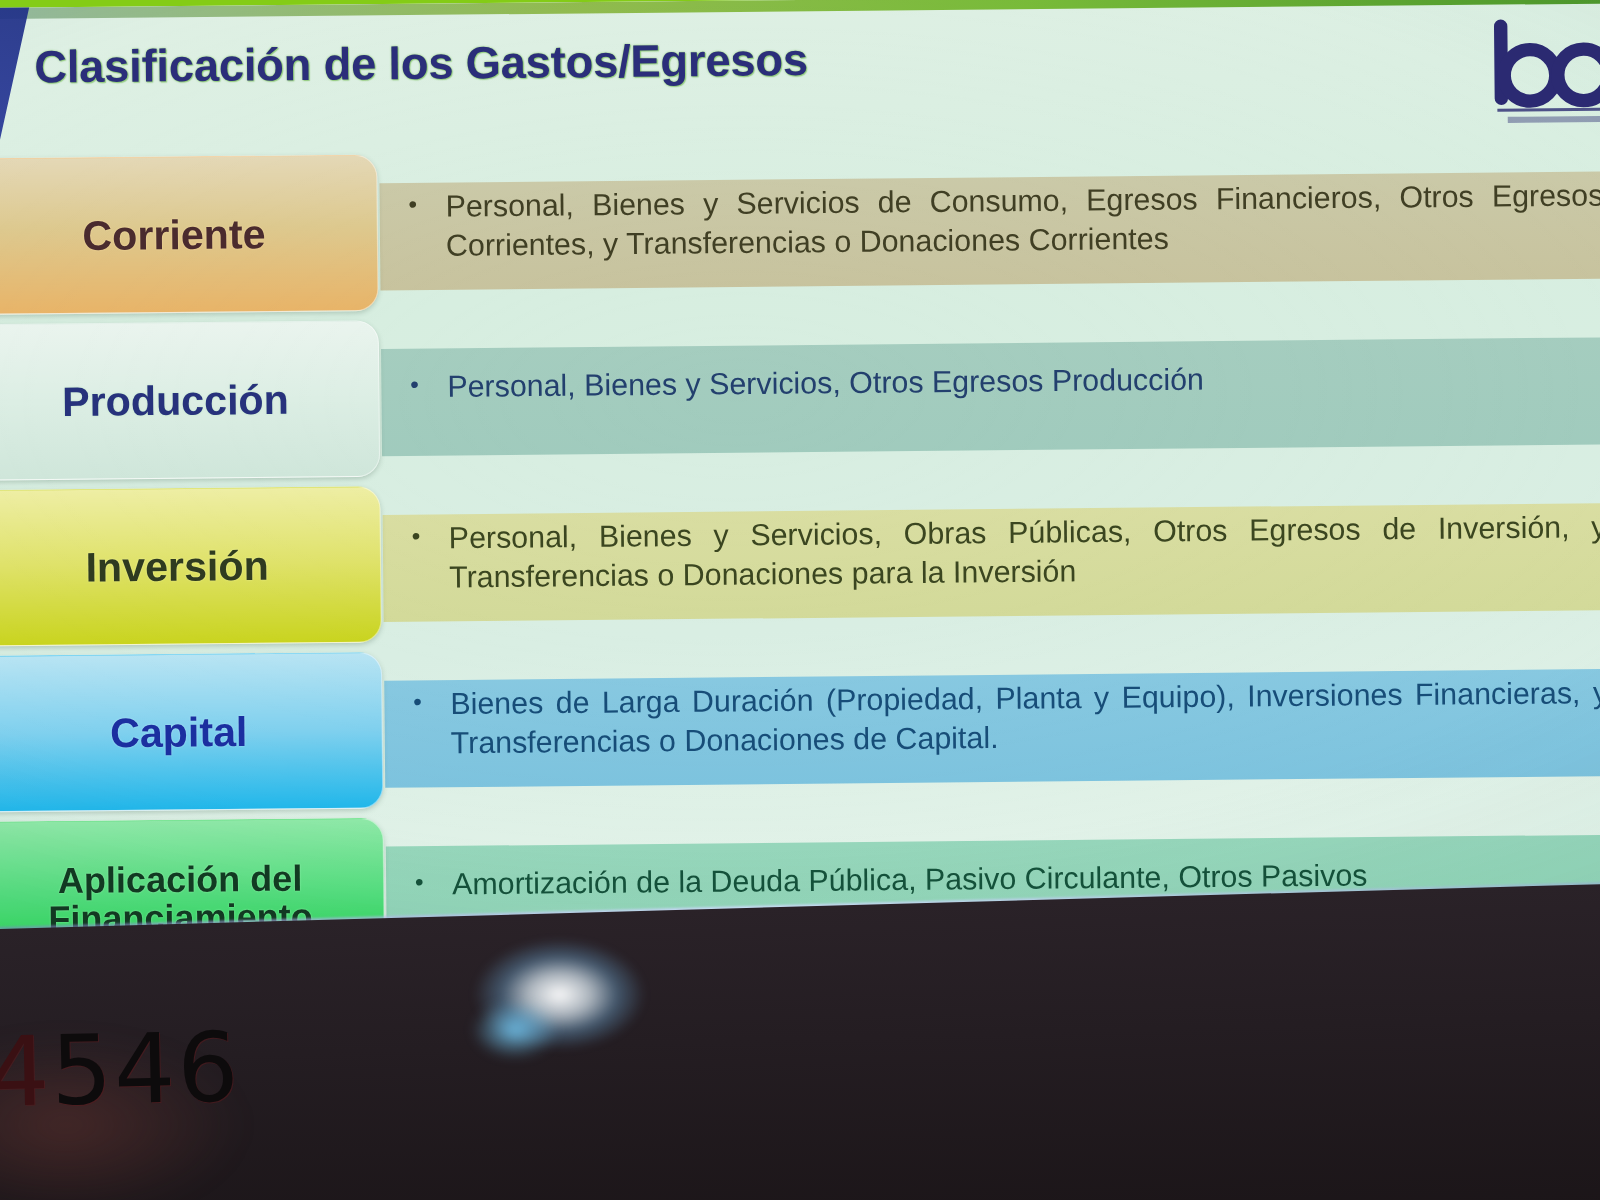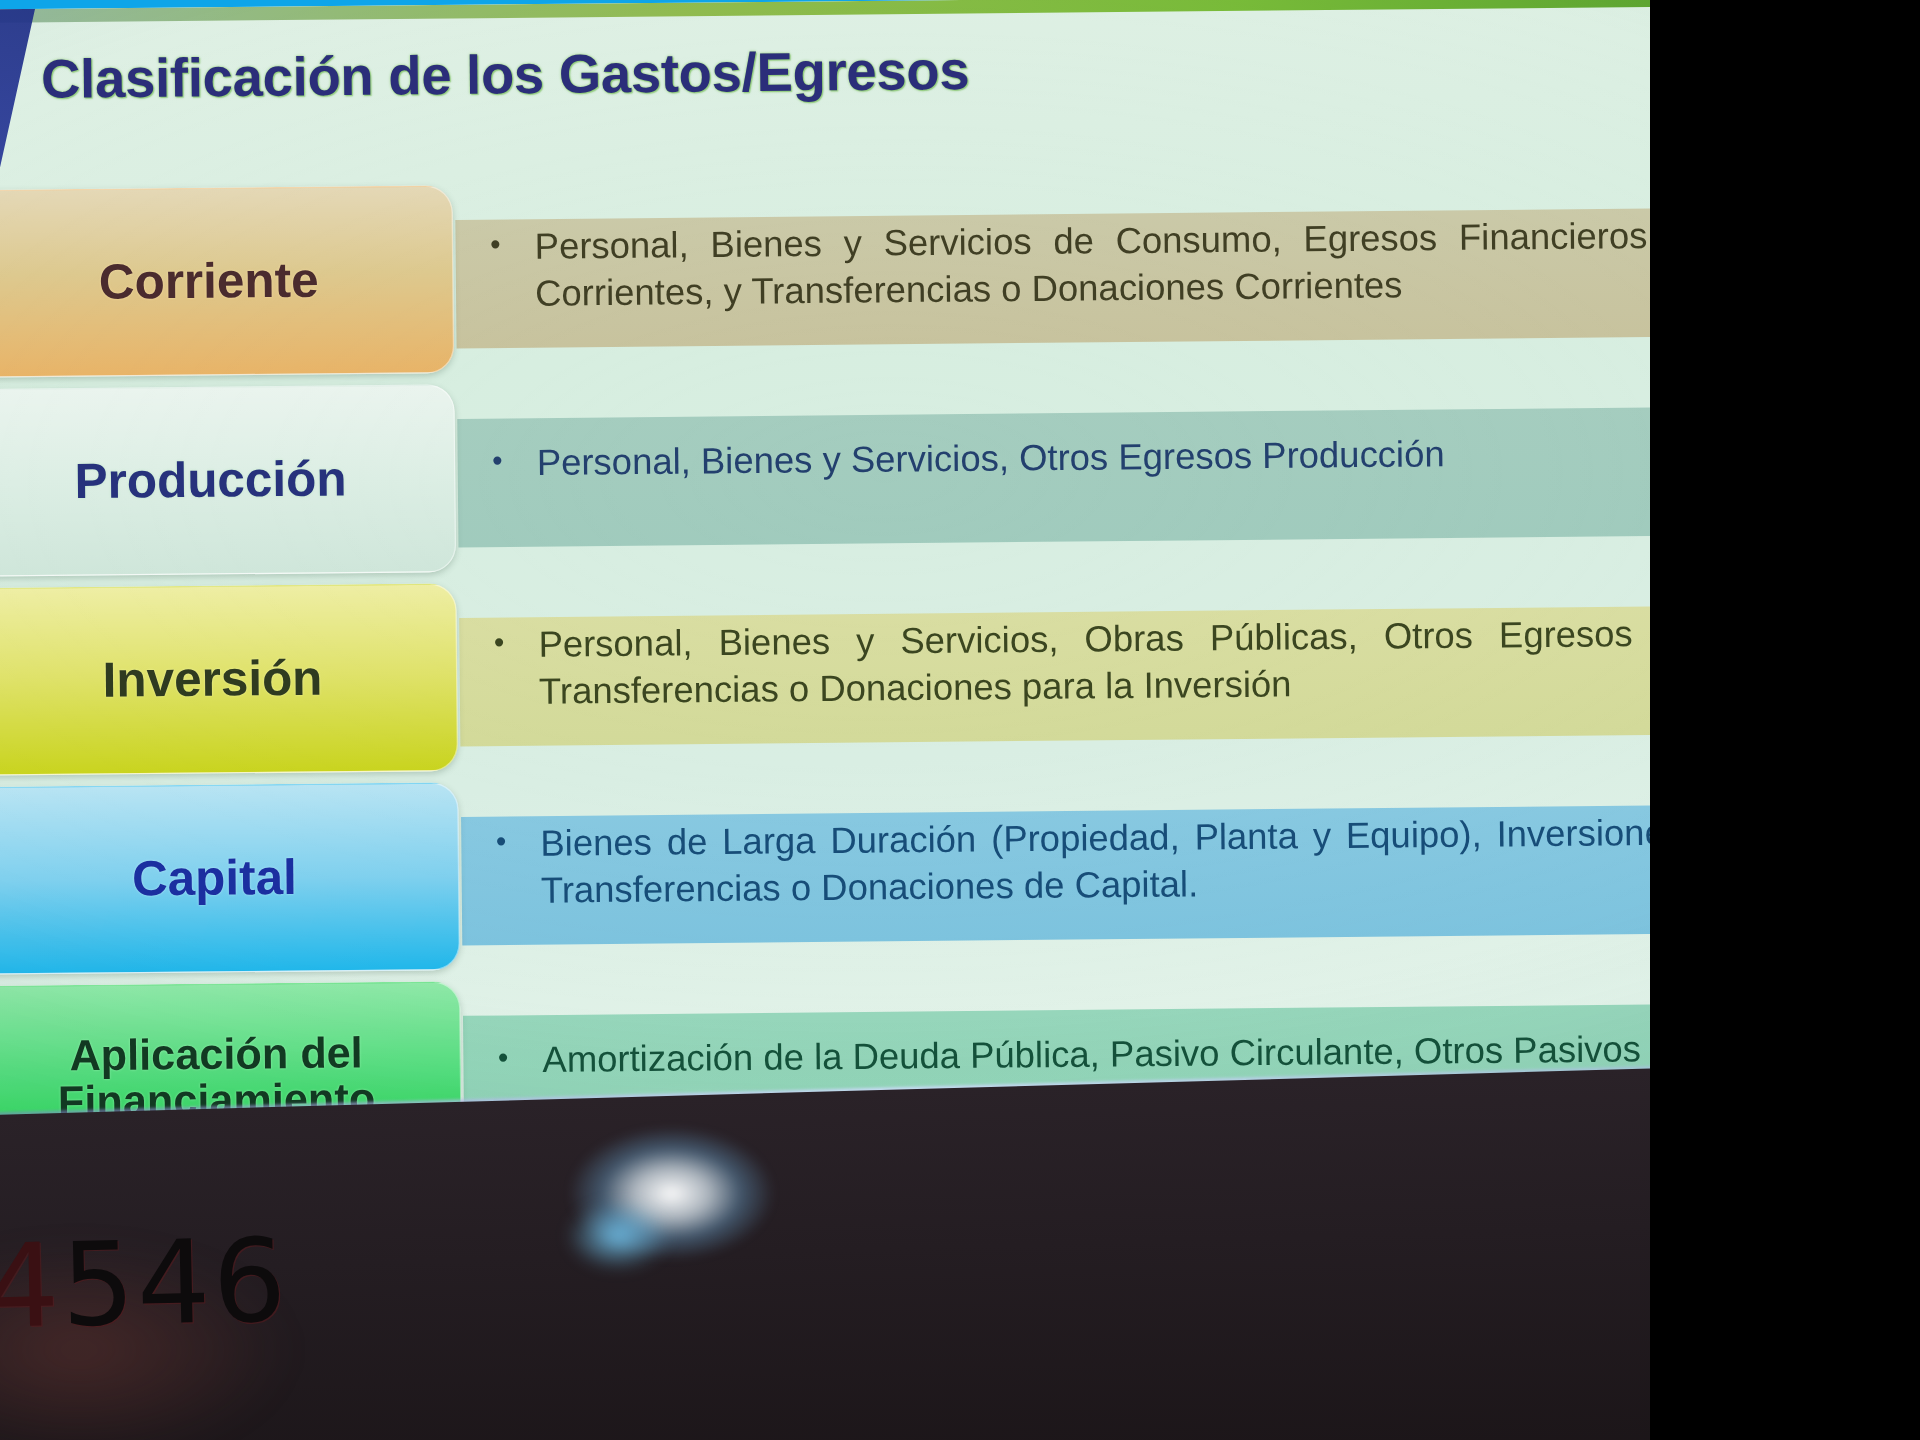--- a/index.html
+++ b/index.html
@@ -1,21 +1,21 @@
 <!DOCTYPE html>
 <html><head>
 <meta charset="utf-8">
 <style>
   * { margin:0; padding:0; box-sizing:border-box; }
   html,body { width:1600px; height:1200px; overflow:hidden; background:#000; }
   body { font-family:"Liberation Sans", sans-serif; }
 
   .photo {
-    position:relative; width:1375px; height:1200px; overflow:hidden;
-    background:#0ea5e9;
+    position:relative; width:1600px; height:1200px; overflow:hidden;
+    background:#84cc16;
   }
 
   
   .slide {
     position:absolute; left:0; top:0; width:1600px; height:962px;
     background:
       linear-gradient(176.2deg, #dff0e4 0%, #d7eee0 30%, #d9eee3 62%, #e8f5ec 100%);
     transform: rotate(-0.55deg) scale(1.03);
     transform-origin: 50% 0%;
     overflow:hidden;

